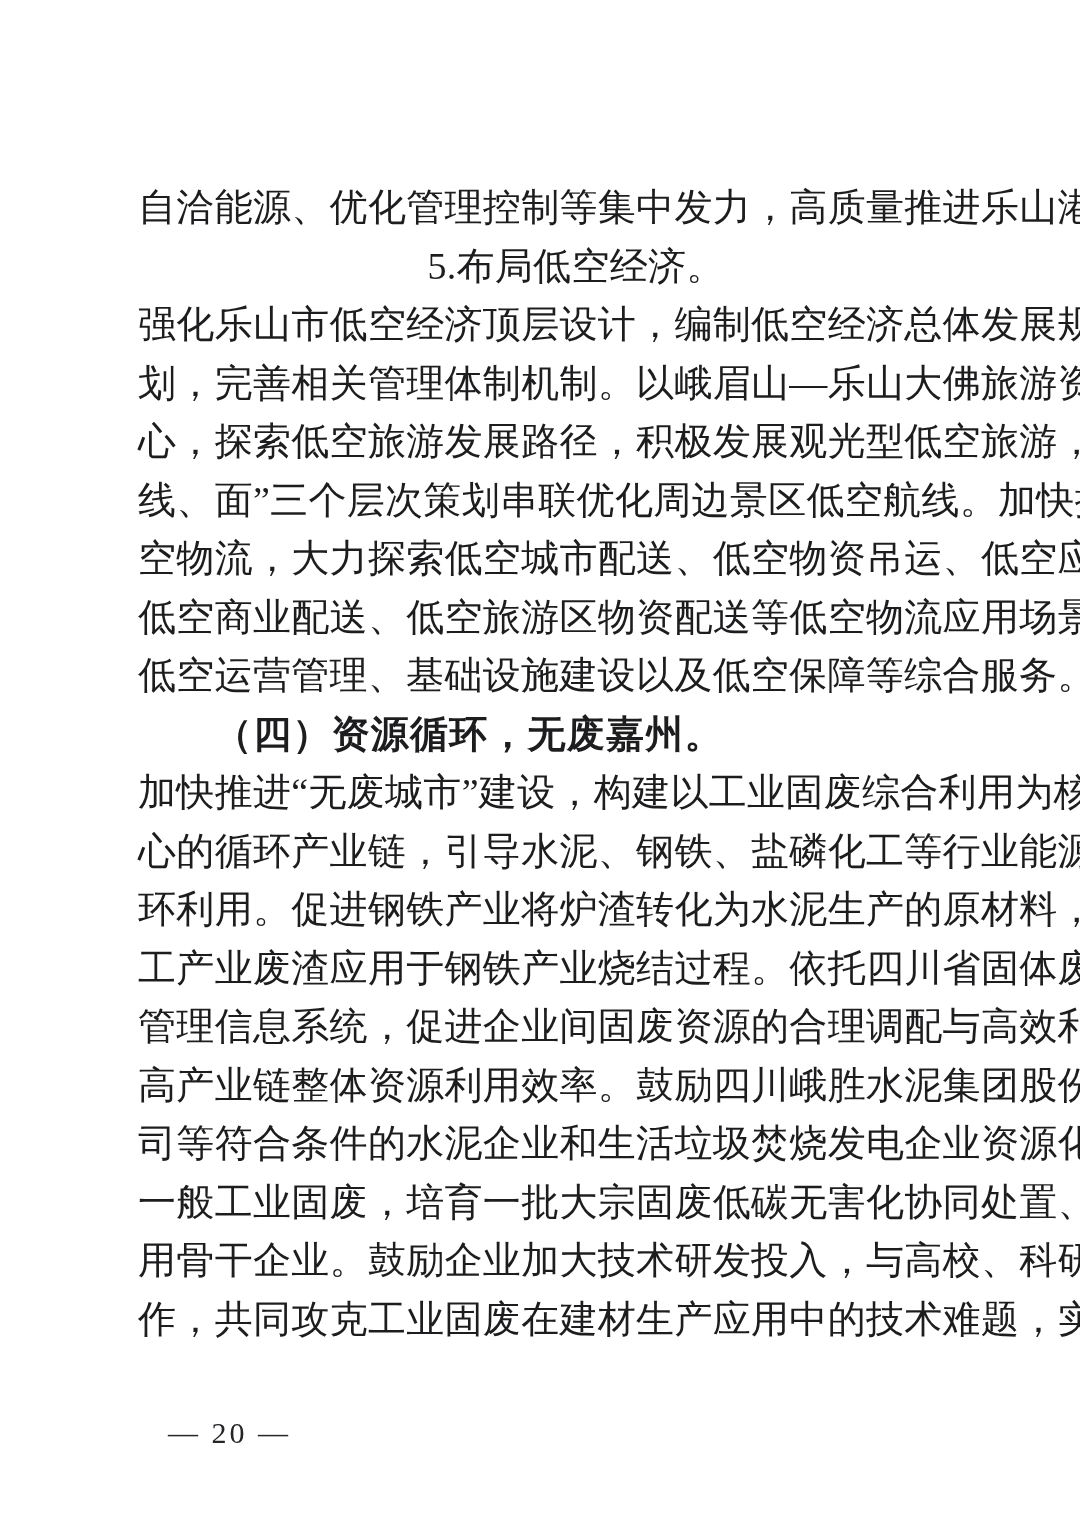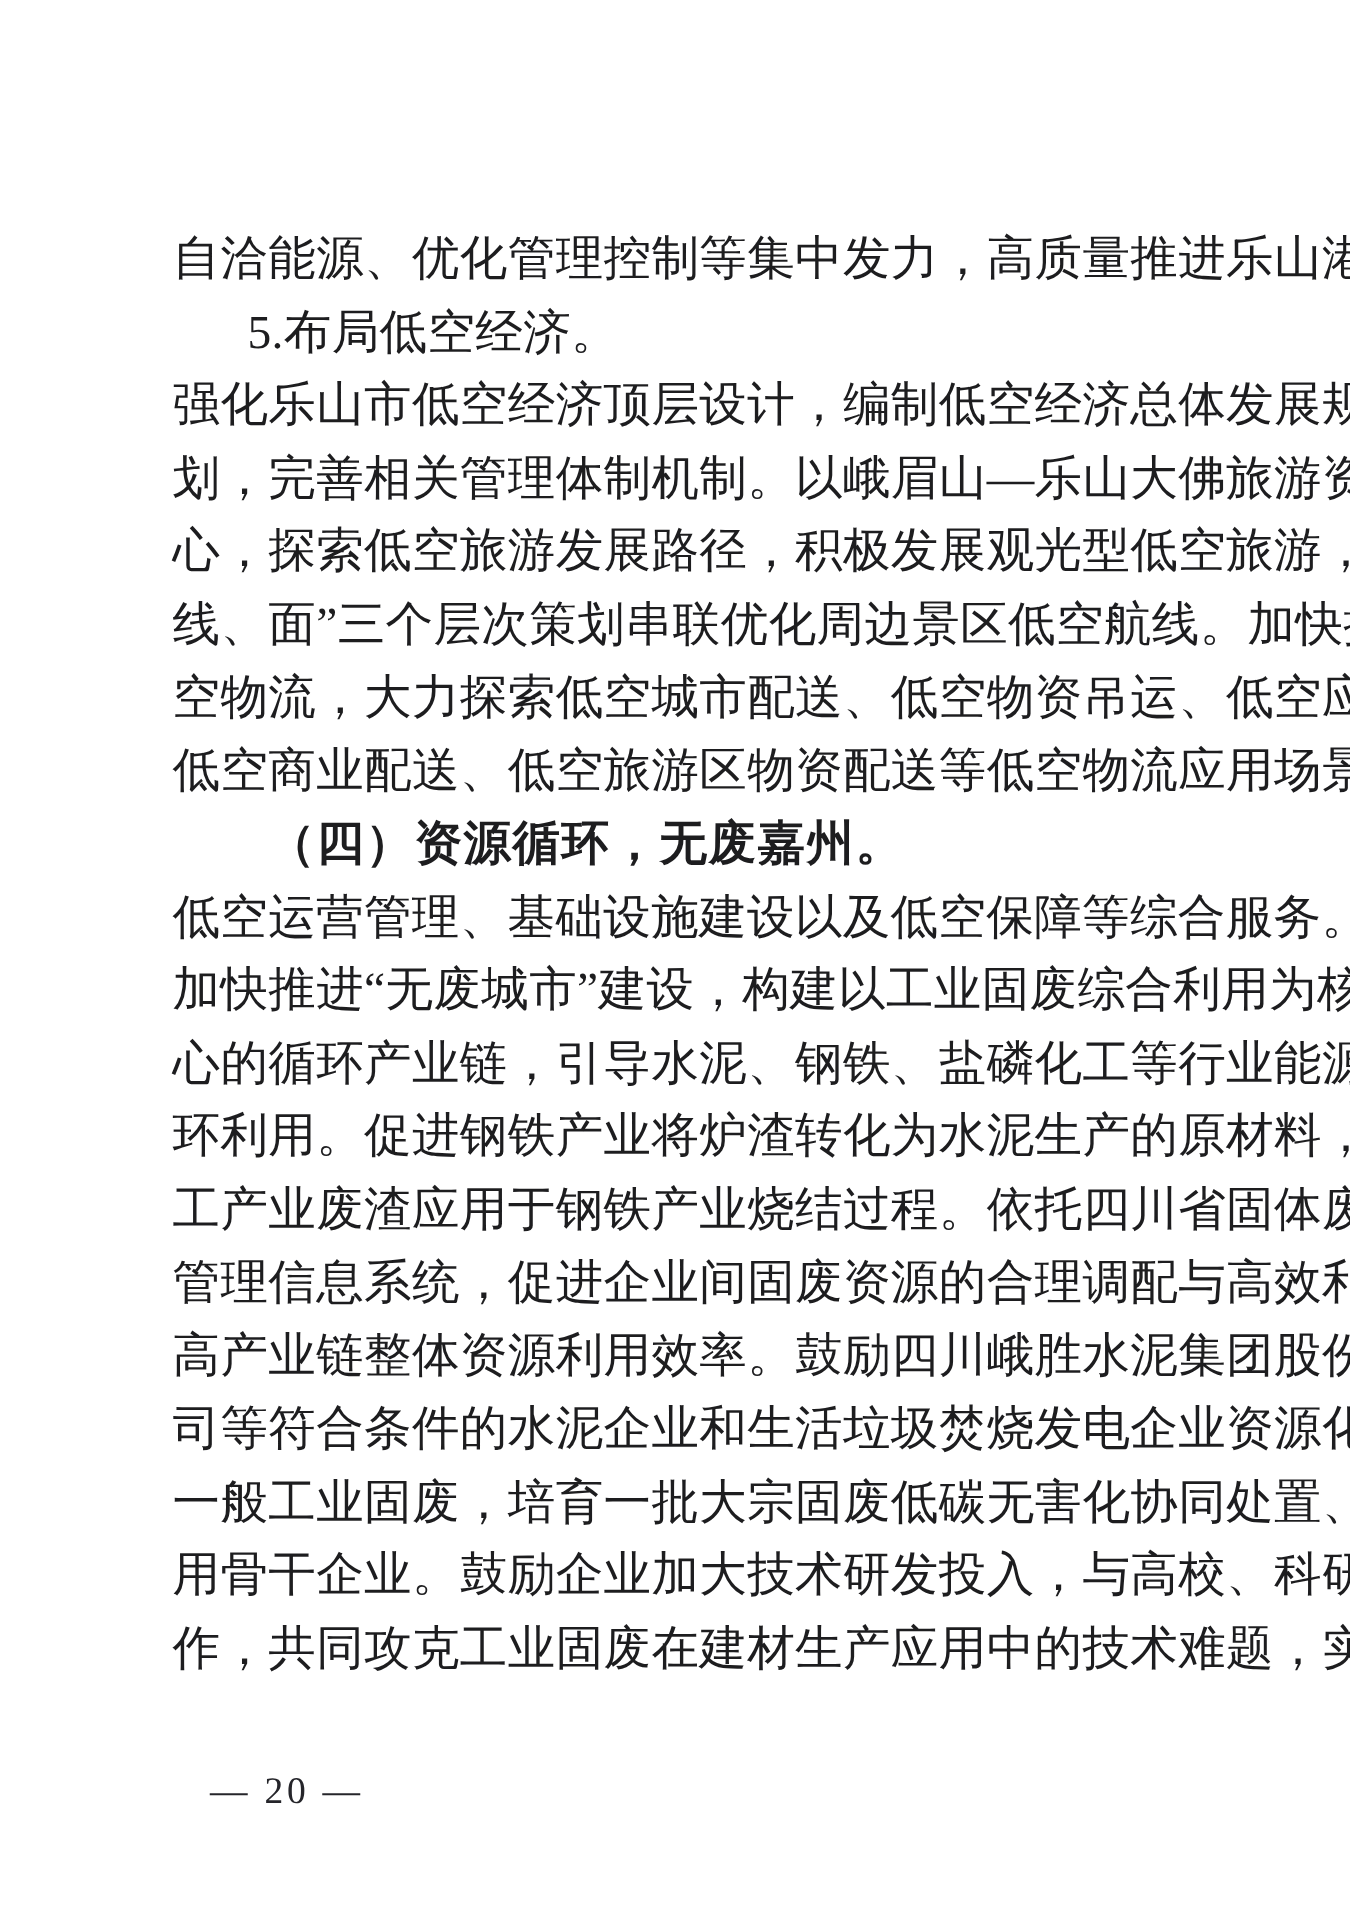--- a/index.html
+++ b/index.html
@@ -52,20 +52,21 @@
   }
 
   .line.heading {
     font-weight: 700;
     text-indent: 76px;
     letter-spacing: 1.2px;
   }
 
   .line.numbered {
     text-indent: 60px;
+    text-align: center;
   }
 
   
   #page-number {
     position: absolute;
     left: 168px;
     top: 1416px;
     font-size: 30px;
     letter-spacing: 3px;
     color: #25252a;
@@ -109,22 +110,22 @@
 
   <div id="content">
       <div class="line just"><span>自</span><span>洽</span><span>能</span><span>源</span><span>、</span><span>优</span><span>化</span><span>管</span><span>理</span><span>控</span><span>制</span><span>等</span><span>集</span><span>中</span><span>发</span><span>力</span><span>，</span><span>高</span><span>质</span><span>量</span><span>推</span><span>进</span><span>乐</span><span>山</span><span>港</span></div>
       <div class="line numbered">5.布局低空经济。</div>
       <div class="line indent just" style="text-indent: 0px;"><span style="width: 76px;"></span><span>强</span><span>化</span><span>乐</span><span>山</span><span>市</span><span>低</span><span>空</span><span>经</span><span>济</span><span>顶</span><span>层</span><span>设</span><span>计</span><span>，</span><span>编</span><span>制</span><span>低</span><span>空</span><span>经</span><span>济</span><span>总</span><span>体</span><span>发</span><span>展</span><span>规</span></div>
       <div class="line just"><span>划</span><span>，</span><span>完</span><span>善</span><span>相</span><span>关</span><span>管</span><span>理</span><span>体</span><span>制</span><span>机</span><span>制</span><span>。</span><span>以</span><span>峨</span><span>眉</span><span>山</span><span>—</span><span>乐</span><span>山</span><span>大</span><span>佛</span><span>旅</span><span>游</span><span>资</span></div>
       <div class="line just"><span>心</span><span>，</span><span>探</span><span>索</span><span>低</span><span>空</span><span>旅</span><span>游</span><span>发</span><span>展</span><span>路</span><span>径</span><span>，</span><span>积</span><span>极</span><span>发</span><span>展</span><span>观</span><span>光</span><span>型</span><span>低</span><span>空</span><span>旅</span><span>游</span><span>，</span></div>
       <div class="line just"><span>线</span><span>、</span><span>面</span><span>”</span><span>三</span><span>个</span><span>层</span><span>次</span><span>策</span><span>划</span><span>串</span><span>联</span><span>优</span><span>化</span><span>周</span><span>边</span><span>景</span><span>区</span><span>低</span><span>空</span><span>航</span><span>线</span><span>。</span><span>加</span><span>快</span><span>推</span></div>
       <div class="line just"><span>空</span><span>物</span><span>流</span><span>，</span><span>大</span><span>力</span><span>探</span><span>索</span><span>低</span><span>空</span><span>城</span><span>市</span><span>配</span><span>送</span><span>、</span><span>低</span><span>空</span><span>物</span><span>资</span><span>吊</span><span>运</span><span>、</span><span>低</span><span>空</span><span>应</span></div>
       <div class="line just"><span>低</span><span>空</span><span>商</span><span>业</span><span>配</span><span>送</span><span>、</span><span>低</span><span>空</span><span>旅</span><span>游</span><span>区</span><span>物</span><span>资</span><span>配</span><span>送</span><span>等</span><span>低</span><span>空</span><span>物</span><span>流</span><span>应</span><span>用</span><span>场</span><span>景</span></div>
+      <div class="line">低空运营管理、基础设施建设以及低空保障等综合服务。</div>
       <div class="line heading">（四）资源循环，无废嘉州。</div>
-      <div class="line">低空运营管理、基础设施建设以及低空保障等综合服务。</div>
       <div class="line indent just" style="text-indent: 0px;"><span style="width: 76px;"></span><span>加</span><span>快</span><span>推</span><span>进</span><span>“</span><span>无</span><span>废</span><span>城</span><span>市</span><span>”</span><span>建</span><span>设</span><span>，</span><span>构</span><span>建</span><span>以</span><span>工</span><span>业</span><span>固</span><span>废</span><span>综</span><span>合</span><span>利</span><span>用</span><span>为</span><span>核</span></div>
       <div class="line just"><span>心</span><span>的</span><span>循</span><span>环</span><span>产</span><span>业</span><span>链</span><span>，</span><span>引</span><span>导</span><span>水</span><span>泥</span><span>、</span><span>钢</span><span>铁</span><span>、</span><span>盐</span><span>磷</span><span>化</span><span>工</span><span>等</span><span>行</span><span>业</span><span>能</span><span>源</span></div>
       <div class="line just"><span>环</span><span>利</span><span>用</span><span>。</span><span>促</span><span>进</span><span>钢</span><span>铁</span><span>产</span><span>业</span><span>将</span><span>炉</span><span>渣</span><span>转</span><span>化</span><span>为</span><span>水</span><span>泥</span><span>生</span><span>产</span><span>的</span><span>原</span><span>材</span><span>料</span><span>，</span></div>
       <div class="line just"><span>工</span><span>产</span><span>业</span><span>废</span><span>渣</span><span>应</span><span>用</span><span>于</span><span>钢</span><span>铁</span><span>产</span><span>业</span><span>烧</span><span>结</span><span>过</span><span>程</span><span>。</span><span>依</span><span>托</span><span>四</span><span>川</span><span>省</span><span>固</span><span>体</span><span>废</span></div>
       <div class="line just"><span>管</span><span>理</span><span>信</span><span>息</span><span>系</span><span>统</span><span>，</span><span>促</span><span>进</span><span>企</span><span>业</span><span>间</span><span>固</span><span>废</span><span>资</span><span>源</span><span>的</span><span>合</span><span>理</span><span>调</span><span>配</span><span>与</span><span>高</span><span>效</span><span>利</span></div>
       <div class="line just"><span>高</span><span>产</span><span>业</span><span>链</span><span>整</span><span>体</span><span>资</span><span>源</span><span>利</span><span>用</span><span>效</span><span>率</span><span>。</span><span>鼓</span><span>励</span><span>四</span><span>川</span><span>峨</span><span>胜</span><span>水</span><span>泥</span><span>集</span><span>团</span><span>股</span><span>份</span></div>
       <div class="line just"><span>司</span><span>等</span><span>符</span><span>合</span><span>条</span><span>件</span><span>的</span><span>水</span><span>泥</span><span>企</span><span>业</span><span>和</span><span>生</span><span>活</span><span>垃</span><span>圾</span><span>焚</span><span>烧</span><span>发</span><span>电</span><span>企</span><span>业</span><span>资</span><span>源</span><span>化</span></div>
       <div class="line just"><span>一</span><span>般</span><span>工</span><span>业</span><span>固</span><span>废</span><span>，</span><span>培</span><span>育</span><span>一</span><span>批</span><span>大</span><span>宗</span><span>固</span><span>废</span><span>低</span><span>碳</span><span>无</span><span>害</span><span>化</span><span>协</span><span>同</span><span>处</span><span>置</span><span>、</span></div>
       <div class="line just"><span>用</span><span>骨</span><span>干</span><span>企</span><span>业</span><span>。</span><span>鼓</span><span>励</span><span>企</span><span>业</span><span>加</span><span>大</span><span>技</span><span>术</span><span>研</span><span>发</span><span>投</span><span>入</span><span>，</span><span>与</span><span>高</span><span>校</span><span>、</span><span>科</span><span>研</span></div>
       <div class="line just"><span>作</span><span>，</span><span>共</span><span>同</span><span>攻</span><span>克</span><span>工</span><span>业</span><span>固</span><span>废</span><span>在</span><span>建</span><span>材</span><span>生</span><span>产</span><span>应</span><span>用</span><span>中</span><span>的</span><span>技</span><span>术</span><span>难</span><span>题</span><span>，</span><span>实</span></div>

